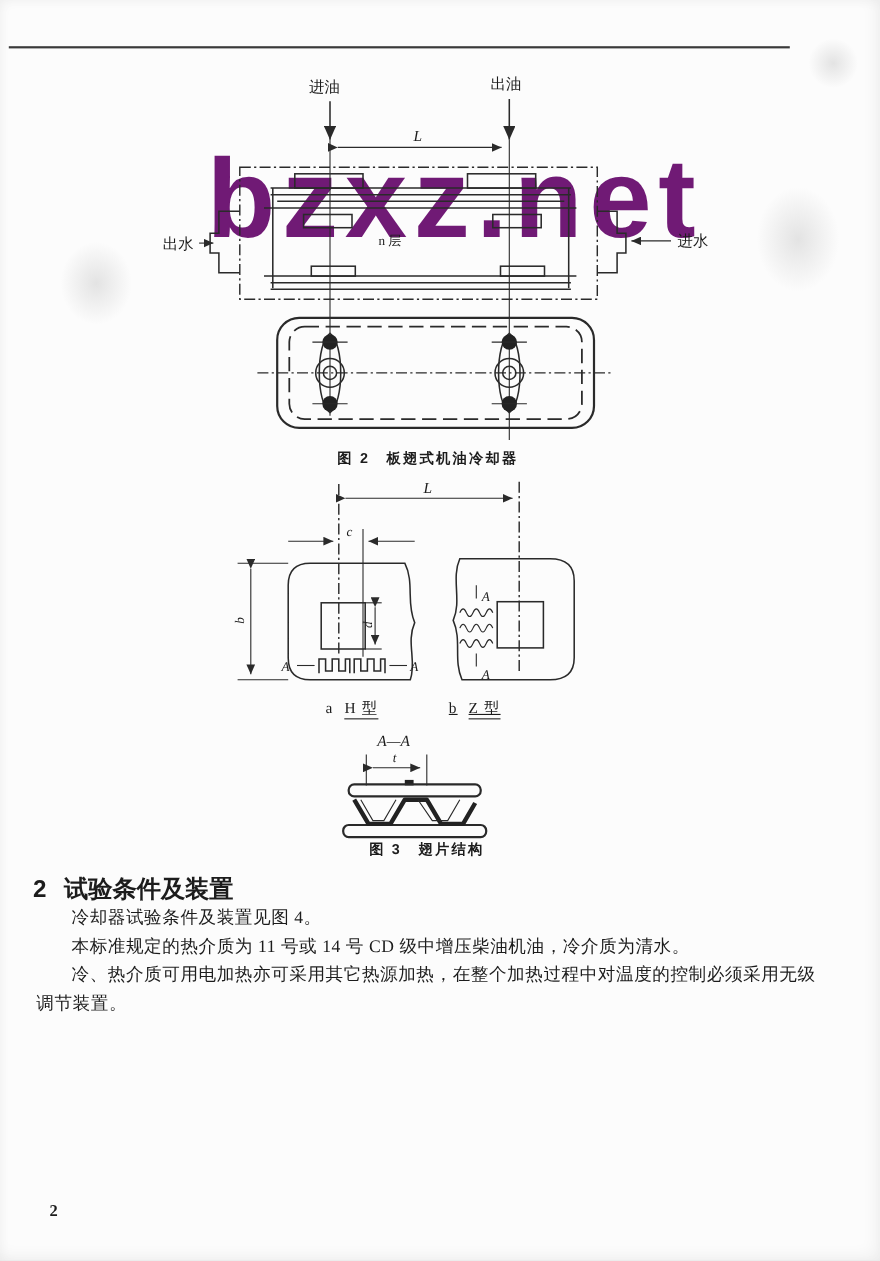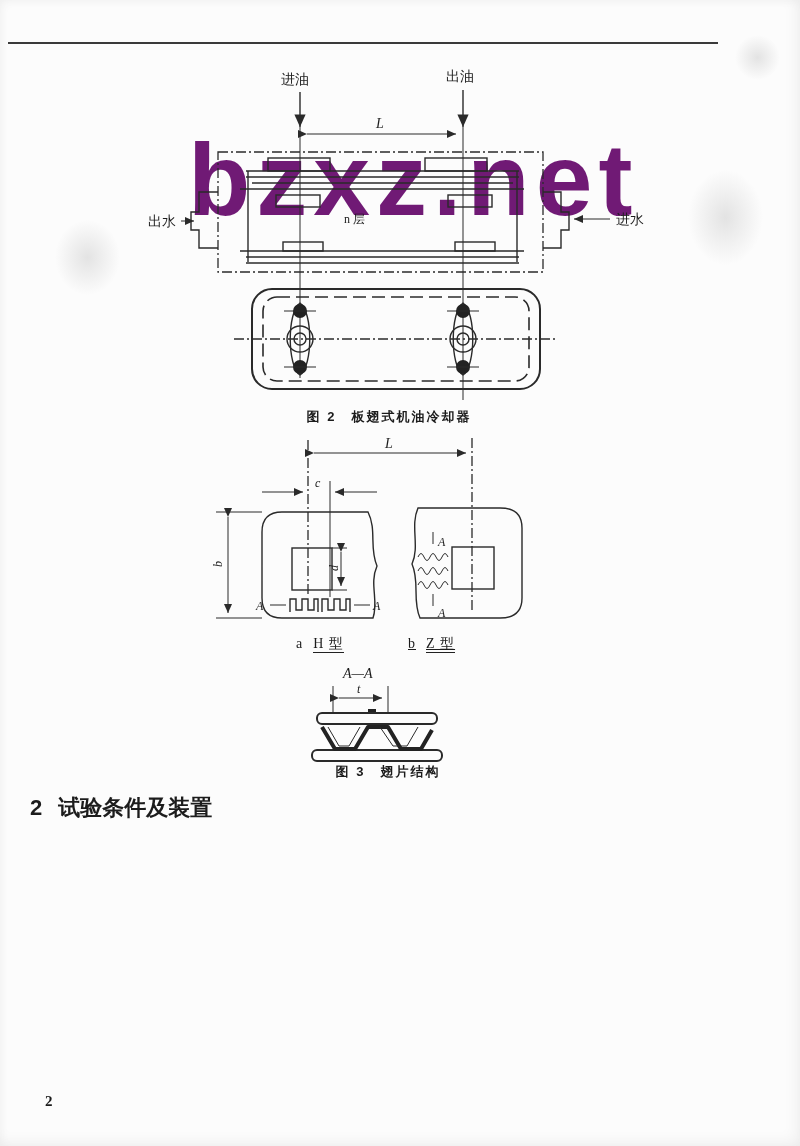--- a/index.html
+++ b/index.html
@@ -197,16 +197,21 @@
 
   <div class="sublabel" style="left:272px;top:635px;margin-left:24px;"><span>a</span><span class="tp">H 型</span></div>
   <div class="sublabel" style="left:408px;top:635px;text-decoration:underline;"><span>b</span><span class="tp">Z 型</span></div>
 
   <div class="caption" style="left:303px;top:763px;width:170px;">图 3　翅片结构</div>
 
   <div id="sec2-heading">
     <span class="num">2</span><span>试验条件及装置</span>
   </div>
 
+  <div id="body-text">
+    <p>冷却器试验条件及装置见图 4。</p>
+    <p>本标准规定的热介质为 11 号或 14 号 CD 级中增压柴油机油，冷介质为清水。</p>
+    <p>冷、热介质可用电加热亦可采用其它热源加热，在整个加热过程中对温度的控制必须采用无级调节装置。</p>
+  </div>
 
   <div id="page-num">2</div>
 
 </div>
 
 </body></html>

